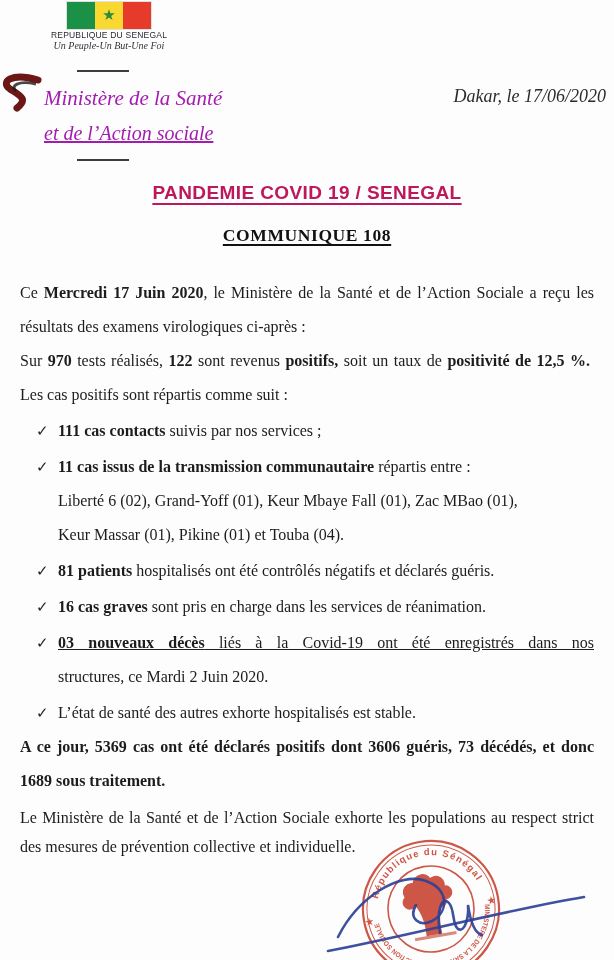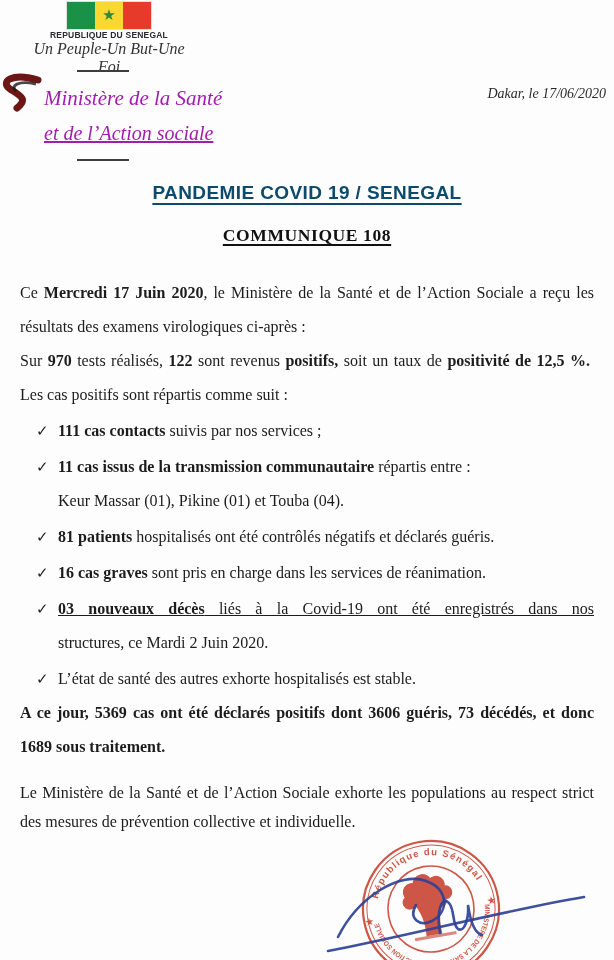--- a/index.html
+++ b/index.html
@@ -8,50 +8,50 @@
 
   
   .flag{position:absolute;left:67px;top:2px;width:84px;height:27px;display:flex;outline:1px solid #e0e0e0;}
   .band{flex:1;}
   .band-green{background:#1b9148;}
   .band-yellow{background:#f8d831;position:relative;}
   .band-red{background:#e63b2a;}
   .flag-star{position:absolute;left:50%;top:50%;transform:translate(-50%,-54%);
              color:#2c8a3b;font-size:15px;line-height:1;}
   .republic{position:absolute;left:36px;top:30px;width:146px;text-align:center;
-            font-family:"Liberation Sans",sans-serif;font-weight:bold;font-size:8.5px;
+            font-family:"Liberation Sans",sans-serif;font-weight:normal;font-size:8.5px;
             letter-spacing:.2px;color:#2a2a33;}
   .motto{position:absolute;left:28px;top:40px;width:162px;text-align:center;
-         font-style:italic;font-size:16px;color:#333;}
+         font-style:italic;font-size:10px;color:#333;}
   .sep{position:absolute;height:2px;background:#3d3d3d;}
   .sep1{left:77px;top:70px;width:52px;}
   .sep2{left:77px;top:159px;width:52px;}
   .logo{position:absolute;left:-3px;top:71px;}
   .ministry{position:absolute;left:44px;font-style:italic;color:#a21caf;}
   .m1{top:86px;font-size:21px;}
   .m2{top:122px;font-size:20px;text-decoration:underline;}
   .dateline{position:absolute;right:8px;top:86px;width:230px;text-align:right;
-            font-style:italic;font-size:14px;color:#2b2b2b;}
+            font-style:italic;font-size:18px;color:#2b2b2b;}
 
   
   .title{position:absolute;left:0;top:182px;width:100%;margin:0;text-align:center;
          font-family:"Liberation Sans",sans-serif;font-size:19px;font-weight:bold;
-         letter-spacing:.4px;color:#0c4a6e;text-decoration:underline;
+         letter-spacing:.4px;color:#be185d;text-decoration:underline;
          text-decoration-thickness:2px;text-underline-offset:4px;}
   .subtitle{position:absolute;left:0;top:225px;width:100%;margin:0;text-align:center;
             font-size:17.5px;font-weight:bold;letter-spacing:.6px;color:#111;
             text-decoration:underline;text-decoration-thickness:1.5px;text-underline-offset:3px;}
 
   
   .doc-body{position:absolute;left:20px;top:276px;width:574px;font-size:16px;line-height:34px;}
   .para{margin:0;text-align:justify;}
   .bullet{position:relative;padding-left:38px;margin-top:2px;text-align:justify;}
   .check{position:absolute;left:16px;top:0;font-size:15px;color:#222;}
   .jline{text-align:justify;text-align-last:justify;text-decoration:underline;}
-  .closing{line-height:29px;margin-top:14px;}
+  .closing{line-height:29px;margin-top:5px;}
   b{font-weight:bold;}
 
   
   .stamp-wrap{position:absolute;left:358px;top:836px;width:146px;height:146px;
               transform:rotate(-10deg);opacity:.88;}
   .stamp-wrap text{fill:#c8402e;font-family:"Liberation Sans",sans-serif;font-weight:bold;}
   .sig-wrap{position:absolute;left:322px;top:845px;}
   .sig{stroke:#2e4196;stroke-width:2.6;fill:none;stroke-linecap:round;opacity:.92;}
 </style>
 </head>
@@ -88,20 +88,21 @@
     <p class="para">Sur <b>970</b> tests réalisés, <b>122</b> sont revenus <b>positifs,</b> soit un taux de <b>positivité de 12,5 %.</b>&nbsp; Les cas positifs sont répartis comme suit :</p>
 
     <div class="bullet">
       <span class="check">✓</span>
       <div><b>111 cas contacts</b> suivis par nos services ;</div>
     </div>
 
     <div class="bullet">
       <span class="check">✓</span>
       <div><b>11 cas issus de la transmission communautaire</b> répartis entre :</div>
+      <div>Liberté 6 (02), Grand-Yoff (01), Keur Mbaye Fall (01), Zac MBao (01),</div>
       <div>Keur Massar (01), Pikine (01) et Touba (04).</div>
     </div>
 
     <div class="bullet">
       <span class="check">✓</span>
       <div><b>81 patients</b> hospitalisés ont été contrôlés négatifs et déclarés guéris.</div>
     </div>
 
     <div class="bullet">
       <span class="check">✓</span>

